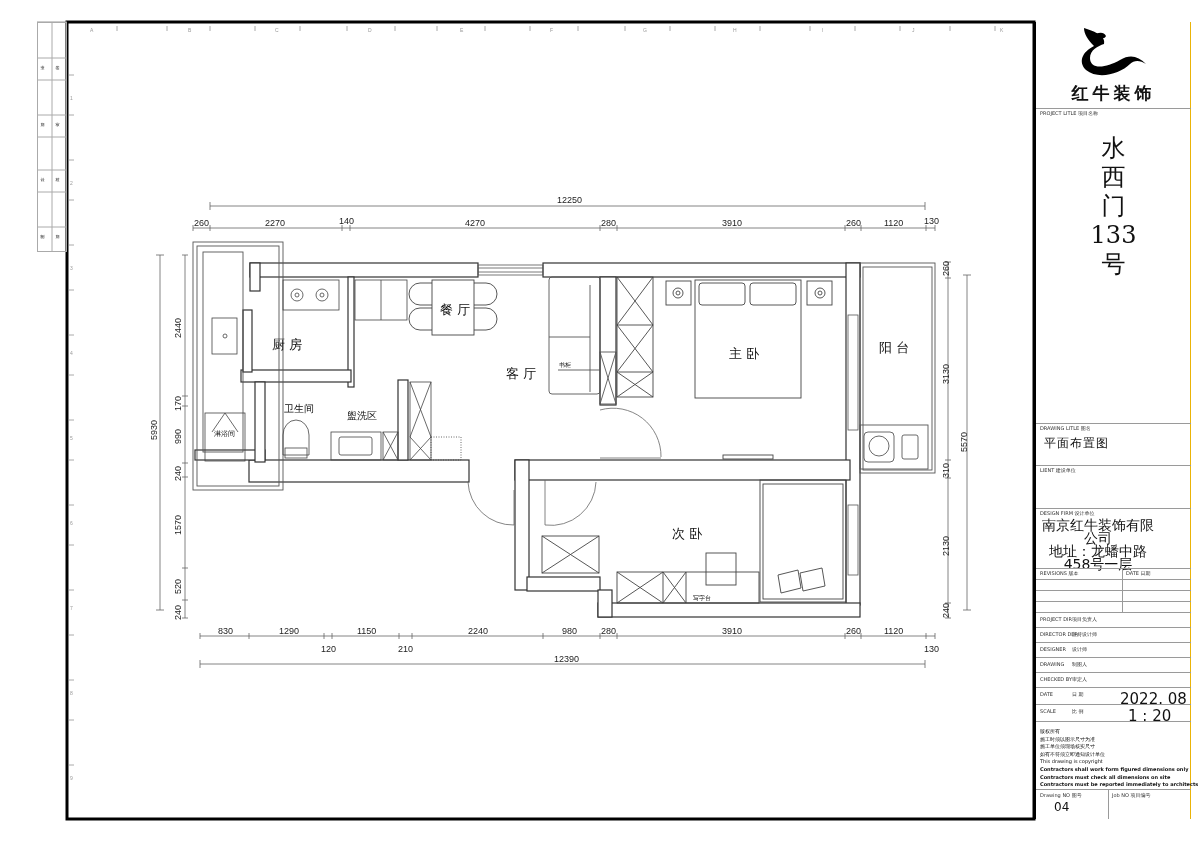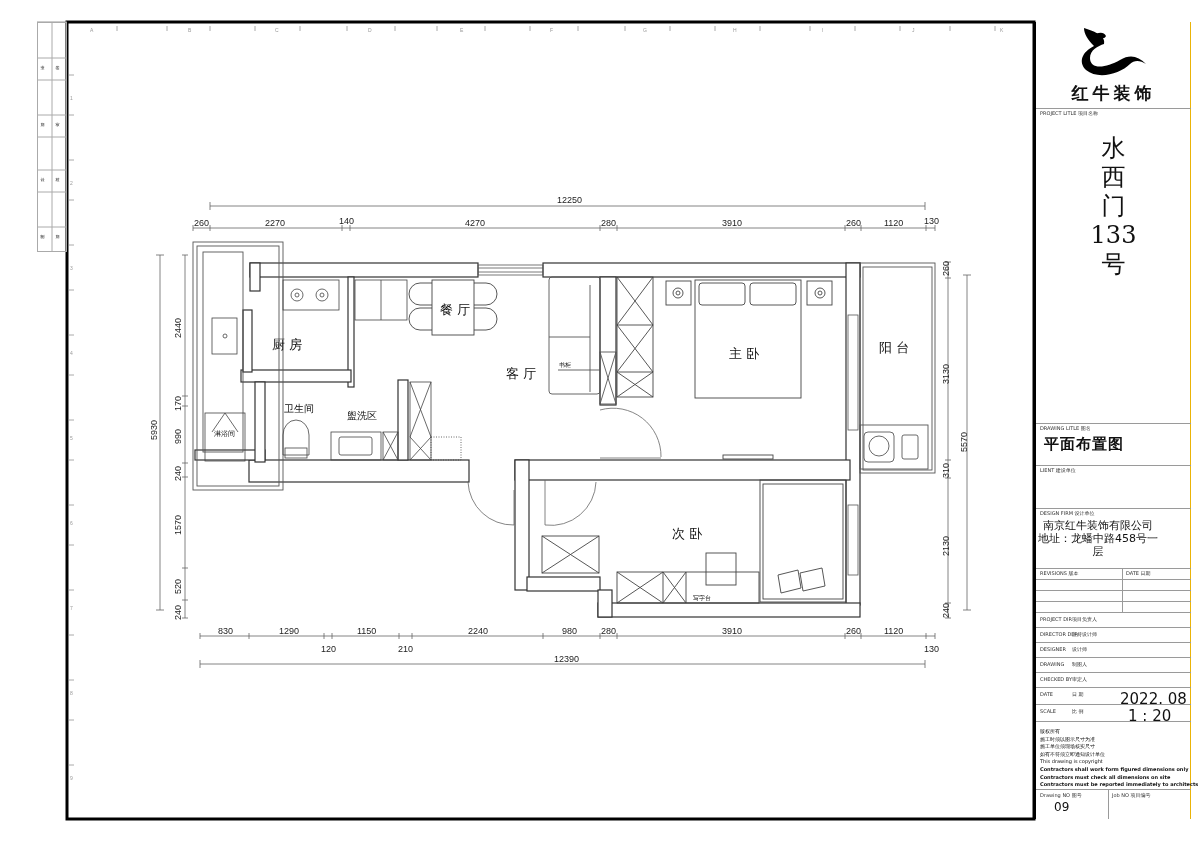--- a/index.html
+++ b/index.html
@@ -9,22 +9,22 @@
   .title-block { position:absolute; left:1033px; top:22px; width:158px; height:797px;
                  border-left:3px solid #000; border-right:1px solid #eab308; box-sizing:border-box; }
   .tb-logo { position:absolute; left:0; top:0; width:155px; height:86px; text-align:center; }
   .tb-logo svg { position:absolute; left:40px; top:4px; }
   .tb-brand { position:absolute; left:0; right:0; top:60px; font-size:17px; letter-spacing:4px; font-weight:bold; }
   .tb-line { position:absolute; left:0; width:155px; border-top:1px solid #9a9a9a; }
   .tb-small { position:absolute; font-size:5px; color:#333; white-space:nowrap; }
   .tb-project { position:absolute; left:0; width:155px; top:112px; text-align:center;
                 font-family:"DejaVu Serif", "Liberation Serif", serif; font-size:24px; line-height:29px; }
   .tb-project span { display:block; }
-  .tb-drawing-title { position:absolute; left:8px; top:413px; font-size:15px; letter-spacing:1px;font-weight:bold; }
-  .tb-firm { position:absolute; left:0; width:124px; text-align:center; font-size:11px; line-height:13px; top:497px; }
+  .tb-drawing-title { position:absolute; left:8px; top:413px; font-size:12px; letter-spacing:1px; }
+  .tb-firm { position:absolute; left:0; width:124px; text-align:center; font-size:14px; line-height:13px; top:497px; }
   .tb-row-label { position:absolute; left:4px; font-size:5px; color:#333; white-space:nowrap; }
   .tb-row-value { position:absolute; left:36px; font-size:5px; color:#333; white-space:nowrap; }
   .tb-big { position:absolute; font-size:15px; }
   .tb-notes { position:absolute; left:4px; top:706px; font-size:5px; line-height:7.6px; white-space:nowrap; }
   .tb-notes .en { font-weight:bold; }
   .tb-drawno { position:absolute; left:18px; top:778px; font-size:12px; }
   .left-strip { position:absolute; left:37px; top:22px; width:30px; height:230px; }
   .ls-cell { position:absolute; font-size:4px; color:#666; writing-mode:vertical-rl; }
 </style>
 </head>
@@ -452,16 +452,16 @@
       <div>施工单位须现场核实尺寸</div>
       <div>如有不符须立即通知设计单位</div>
       <div>This drawing is copyright</div>
       <div class="en">Contractors shall work form figured dimensions only</div>
       <div class="en">Contractors must check all dimensions on site</div>
       <div class="en">Contractors must be reported immediately to architects</div>
     </div>
     <div class="tb-line" style="top:767px"></div>
     <div style="position:absolute;left:72px;top:767px;height:30px;border-left:1px solid #9a9a9a"></div>
     <div class="tb-small" style="left:4px;top:770px">Drawing NO  图号</div>
-    <div class="tb-drawno">09</div>
+    <div class="tb-drawno">04</div>
     <div class="tb-small" style="left:76px;top:770px">Job NO  项目编号</div>
   </div>
 </div>
 
 </body></html>

